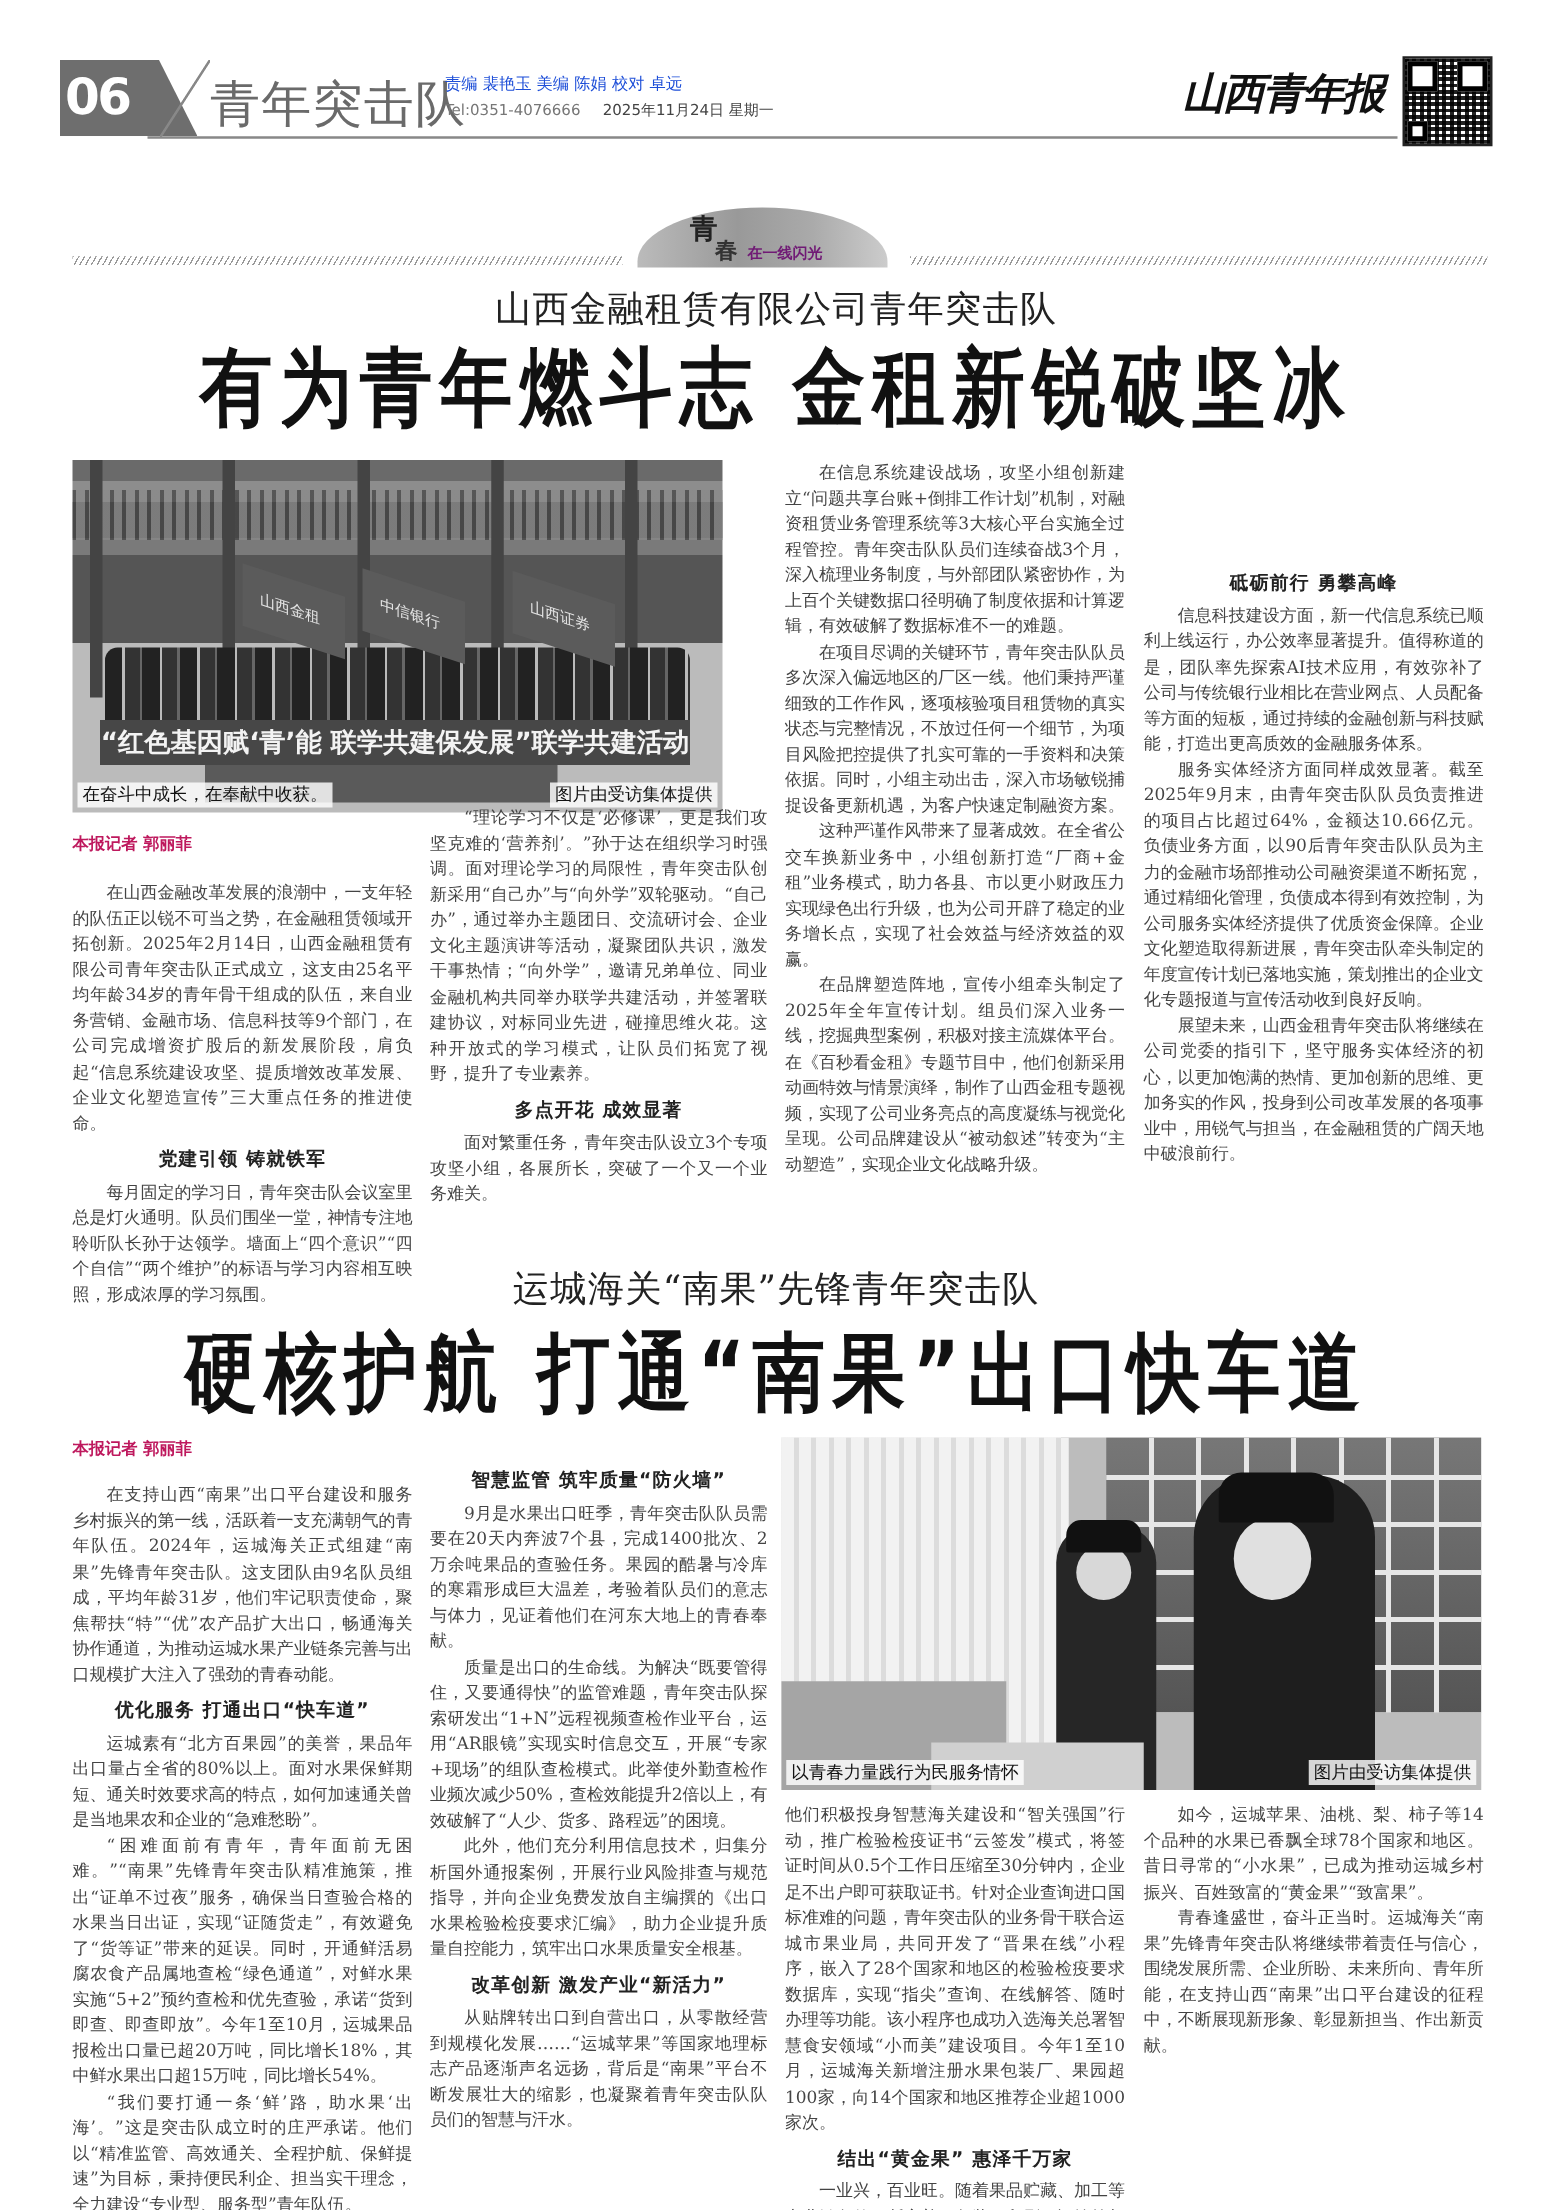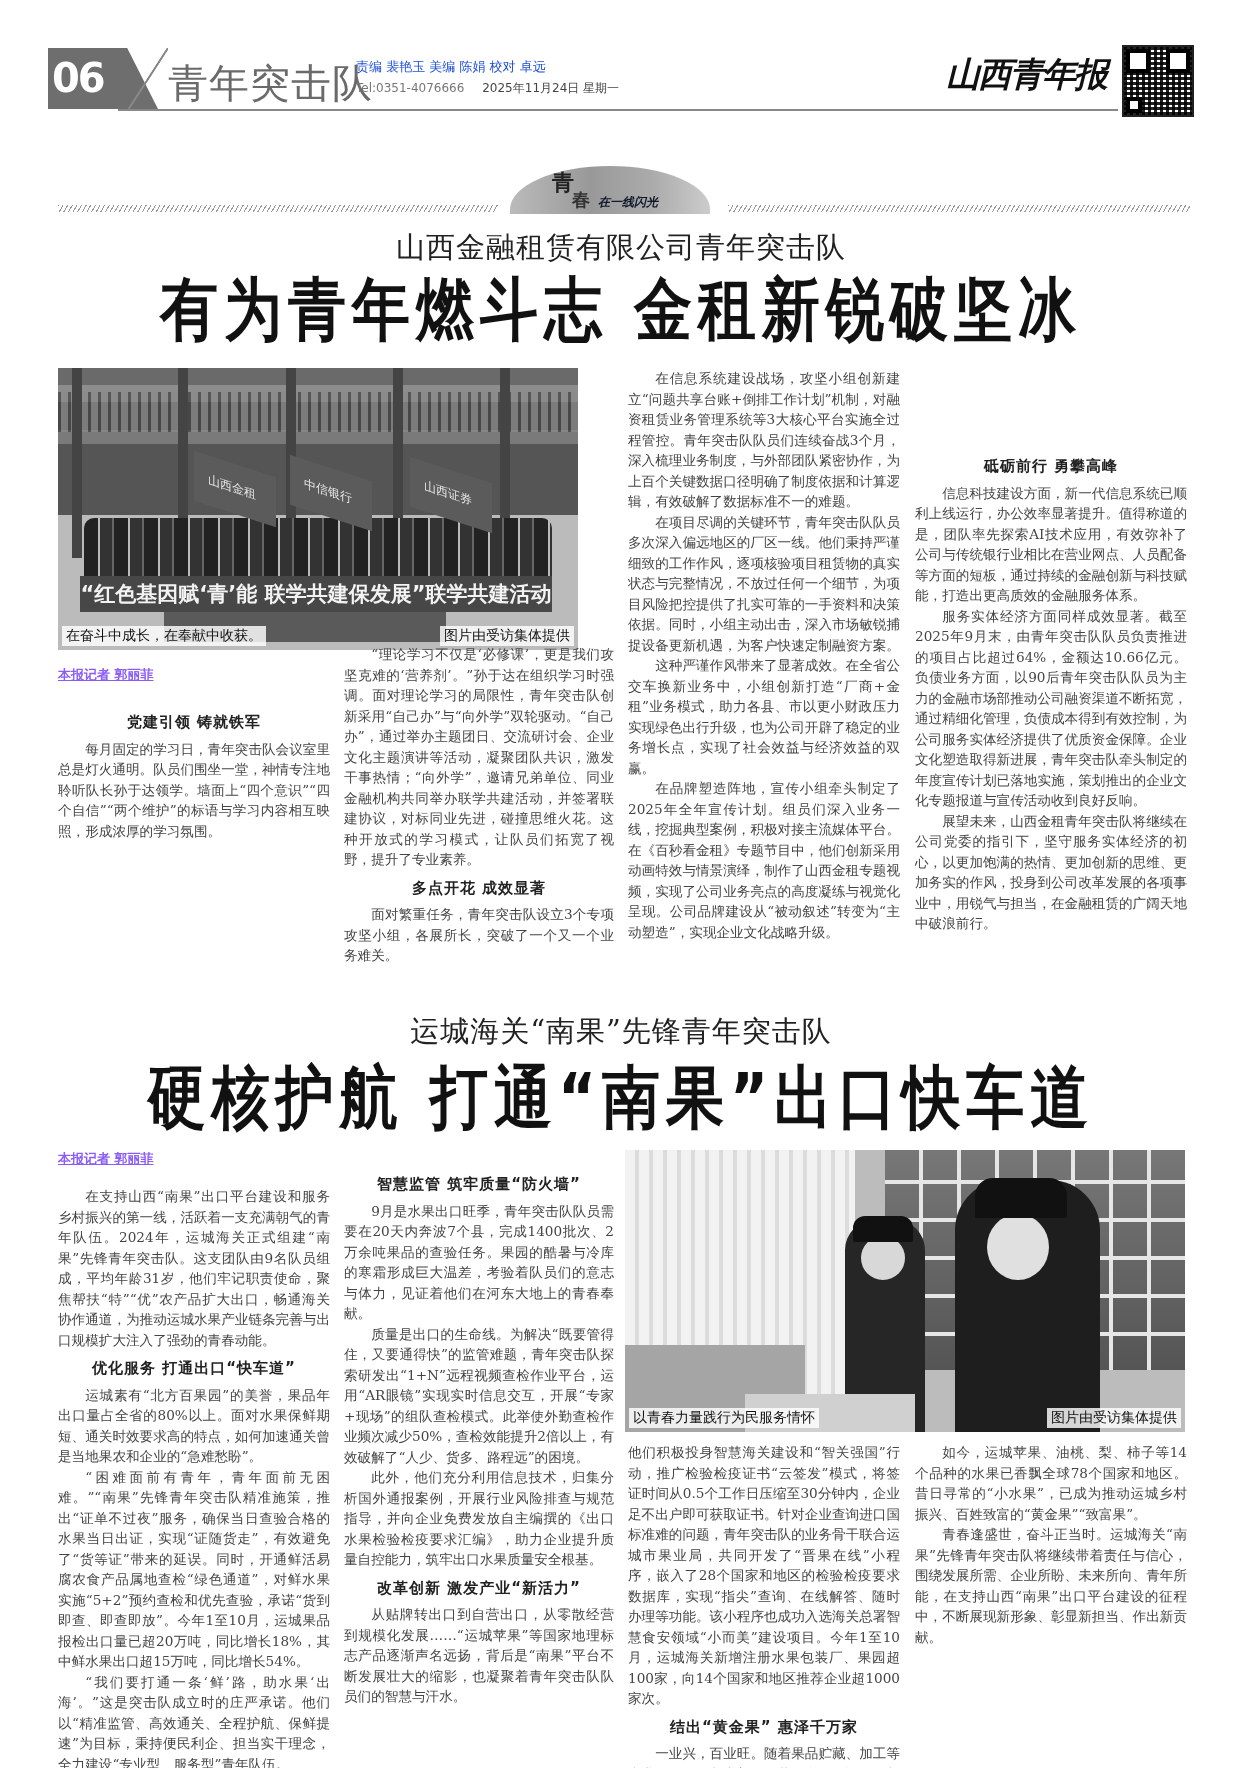--- a/index.html
+++ b/index.html
@@ -28,21 +28,21 @@
   .qr::before { left: 2px; top: 2px; }
   .qr::after { right: 2px; top: 2px; }
   .qr .qcorner { position: absolute; left: 2px; bottom: 2px; width: 16px; height: 16px; border: 4px solid #000; background: #fff; }
 
   
   .banner { position: absolute; left: 498px; top: 166px; width: 230px; height: 46px; }
   .banner-shape { position: absolute; left: 12px; top: 0; width: 200px; height: 48px; border-radius: 50% 50% 0 0 / 90% 90% 0 0;
     background: linear-gradient(90deg, #bbb, #999 40%, #aaa 70%, #ccc); }
   .banner-text1 { position: absolute; left: 54px; top: 2px; font-size: 22px; font-weight: bold; color: #222; font-family: "DejaVu Sans", sans-serif; }
   .banner-text2 { position: absolute; left: 74px; top: 22px; font-size: 18px; font-weight: bold; color: #333; font-family: "DejaVu Sans", sans-serif; }
-  .banner-text3 { position: absolute; left: 100px; top: 28px; font-size: 12px; font-weight: bold; color: #0f172a; font-family: "DejaVu Sans", sans-serif; font-style: italic; }
+  .banner-text3 { position: absolute; left: 100px; top: 28px; font-size: 12px; font-weight: bold; color: #701a75; font-family: "DejaVu Sans", sans-serif; }
   .hatch { position: absolute; top: 205px; height: 7px;
     background: repeating-linear-gradient(120deg, #999 0 1px, transparent 1px 4px); }
 
   
   .kicker { position: absolute; left: 0; width: 100%; text-align: center; font-size: 29px; color: #222; font-family: "DejaVu Serif", serif; letter-spacing: 1px; }
   .headline { position: absolute; left: 0; width: 100%; text-align: center; font-size: 58px; font-weight: bold; color: #111;
     font-family: "DejaVu Sans", sans-serif; letter-spacing: 6px; transform: scaleY(1.18); }
 
   
   .photo { position: absolute; overflow: hidden; background: #888; }
@@ -79,21 +79,21 @@
   .photo2 .face1 { position: absolute; left: 236px; top: 86px; width: 44px; height: 44px; background: #d8d8d8; border-radius: 50%; }
   .photo2 .face2 { position: absolute; left: 362px; top: 64px; width: 62px; height: 66px; background: #e0e0e0; border-radius: 50%; }
   .photo2 .cap1 { position: absolute; left: 228px; top: 66px; width: 60px; height: 26px; background: #111; border-radius: 12px 12px 2px 2px; }
   .photo2 .cap2 { position: absolute; left: 350px; top: 28px; width: 92px; height: 40px; background: #111; border-radius: 18px 18px 2px 2px; }
   .photo2 .box { position: absolute; left: 120px; top: 244px; width: 170px; height: 40px; background: #d0d0d0; }
 
   
   .col { position: absolute; font-size: 13.6px; line-height: 20.5px; color: #444; text-align: justify; font-family: "DejaVu Serif", serif; }
   .col p { text-indent: 2em; }
   .col p.noindent { text-indent: 0; }
-  .byline { position: absolute; font-size: 13px; font-weight: bold; color: #8b5cf6; font-family: "DejaVu Sans", sans-serif; text-decoration: underline; }
+  .byline { position: absolute; font-size: 13px; font-weight: bold; color: #be185d; font-family: "DejaVu Sans", sans-serif; }
   .subhead { font-family: "DejaVu Sans", sans-serif; font-weight: bold; font-size: 15px; color: #222; text-align: center; margin: 8px 0 6px; text-indent: 0 !important; letter-spacing: 1px; }
 </style>
 </head>
 <body>
 
 <div class="masthead">
   <div class="page-num">06</div>
   <div class="page-slash"></div>
   <div class="section-title">青年突击队</div>
   <div class="credits">责编 裴艳玉 美编 陈娟 校对 卓远</div>
@@ -139,20 +139,21 @@
     </div>
   <div class="bigbanner">“红色基因赋‘青’能 联学共建保发展”联学共建活动</div>
   <div class="base"></div>
   <span class="cap-l">在奋斗中成长，在奉献中收获。</span>
   <span class="cap-r">图片由受访集体提供</span>
 </div>
 
 <div class="byline" style="left:58px; top:666px;">本报记者 郭丽菲</div>
 
 <div class="col" style="left:58px; top:704px; width:272px;">
+  <p>在山西金融改革发展的浪潮中，一支年轻的队伍正以锐不可当之势，在金融租赁领域开拓创新。2025年2月14日，山西金融租赁有限公司青年突击队正式成立，这支由25名平均年龄34岁的青年骨干组成的队伍，来自业务营销、金融市场、信息科技等9个部门，在公司完成增资扩股后的新发展阶段，肩负起“信息系统建设攻坚、提质增效改革发展、企业文化塑造宣传”三大重点任务的推进使命。</p>
   <div class="subhead">党建引领 铸就铁军</div>
   <p>每月固定的学习日，青年突击队会议室里总是灯火通明。队员们围坐一堂，神情专注地聆听队长孙于达领学。墙面上“四个意识”“四个自信”“两个维护”的标语与学习内容相互映照，形成浓厚的学习氛围。</p>
 </div>
 
 <div class="col" style="left:344px; top:644px; width:270px;">
   <p>“理论学习不仅是‘必修课’，更是我们攻坚克难的‘营养剂’。”孙于达在组织学习时强调。面对理论学习的局限性，青年突击队创新采用“自己办”与“向外学”双轮驱动。“自己办”，通过举办主题团日、交流研讨会、企业文化主题演讲等活动，凝聚团队共识，激发干事热情；“向外学”，邀请兄弟单位、同业金融机构共同举办联学共建活动，并签署联建协议，对标同业先进，碰撞思维火花。这种开放式的学习模式，让队员们拓宽了视野，提升了专业素养。</p>
   <div class="subhead">多点开花 成效显著</div>
   <p>面对繁重任务，青年突击队设立3个专项攻坚小组，各展所长，突破了一个又一个业务难关。</p>
 </div>
 

